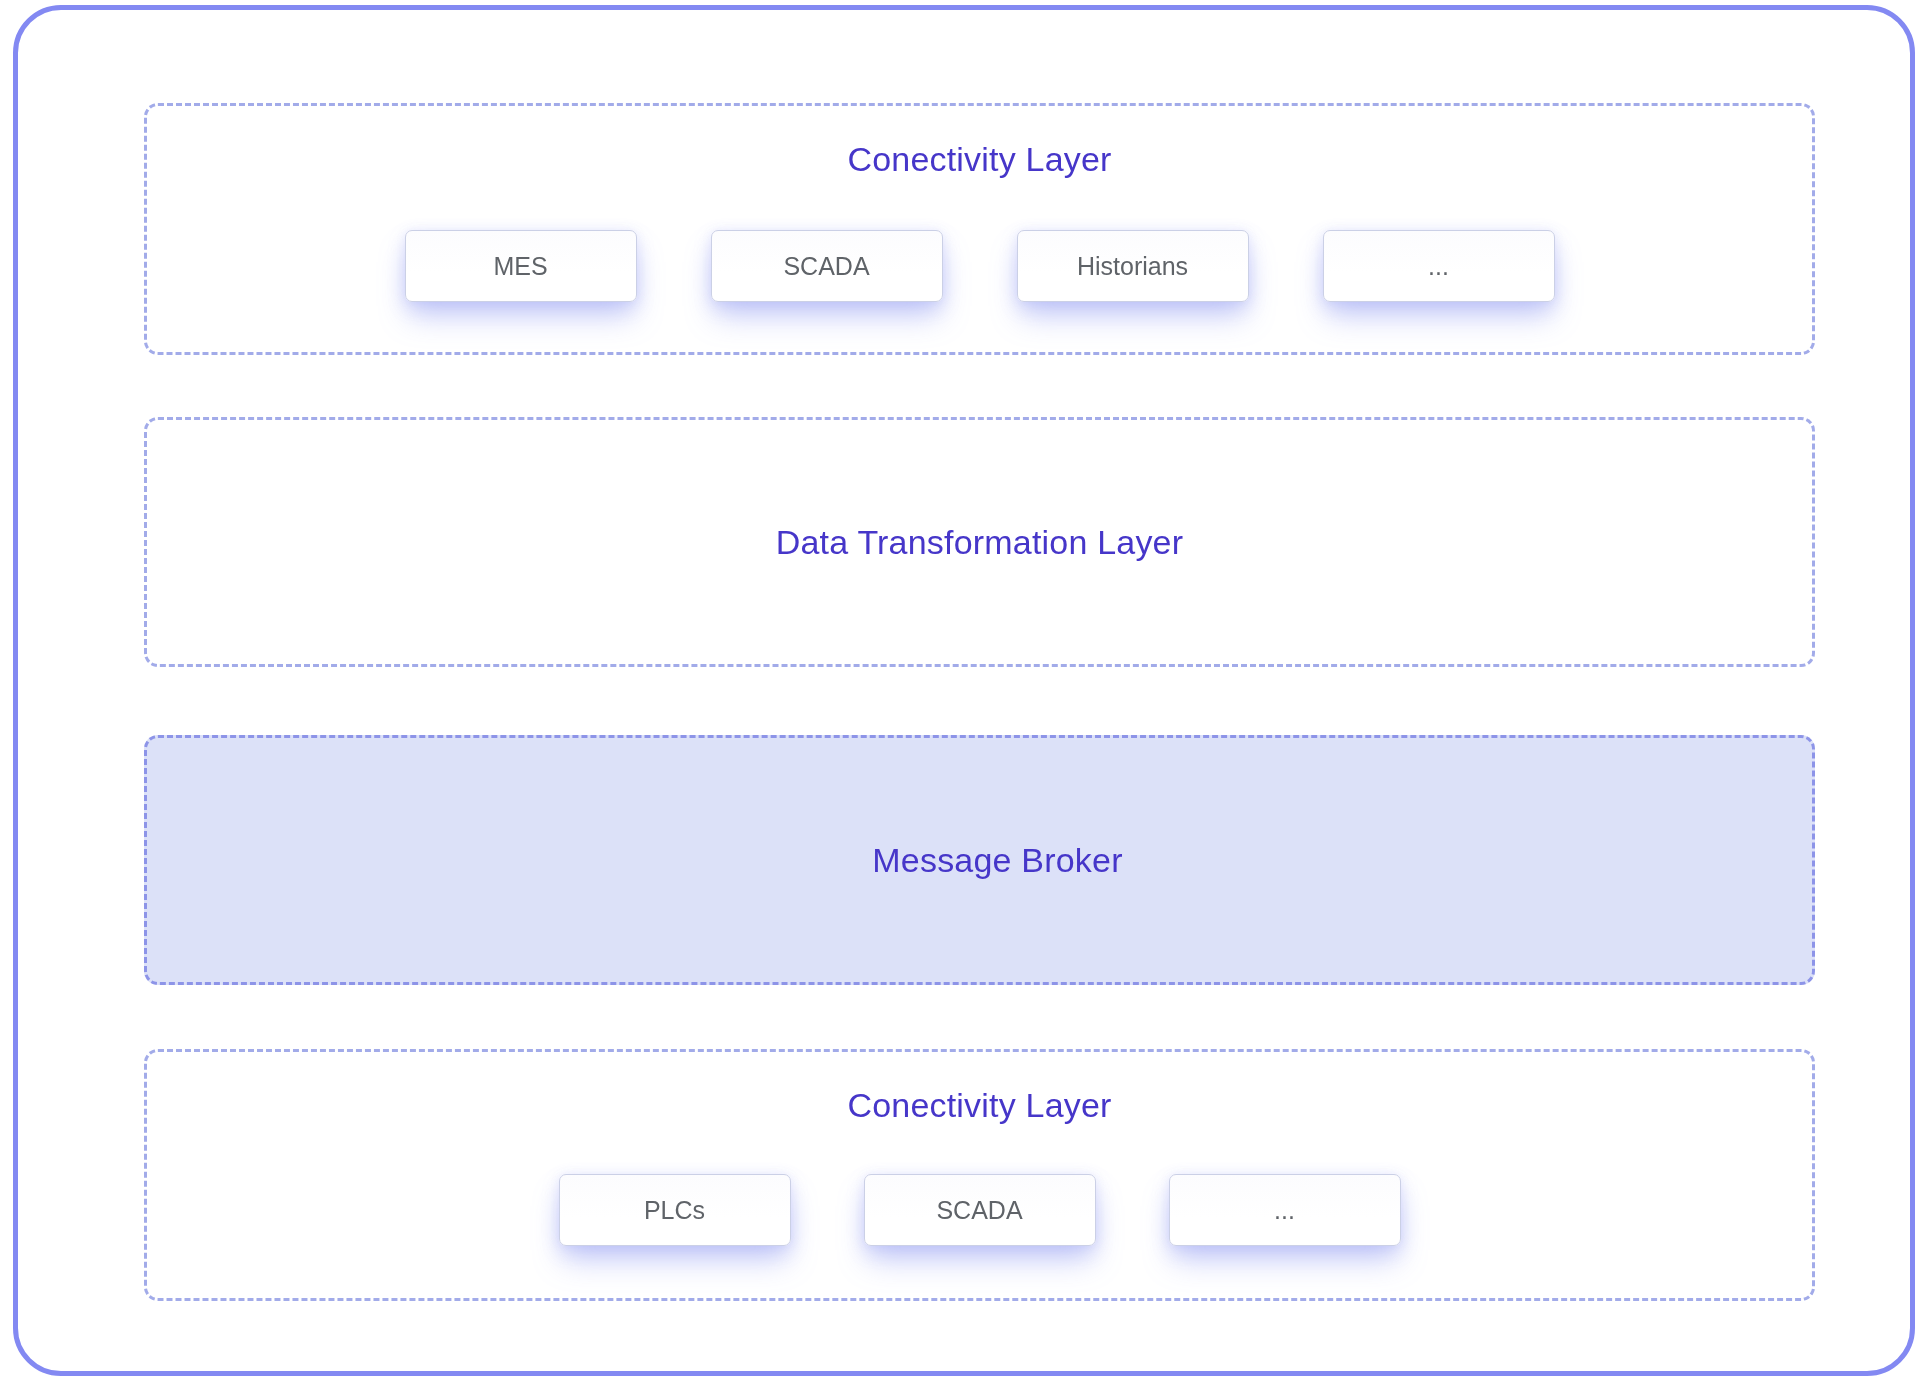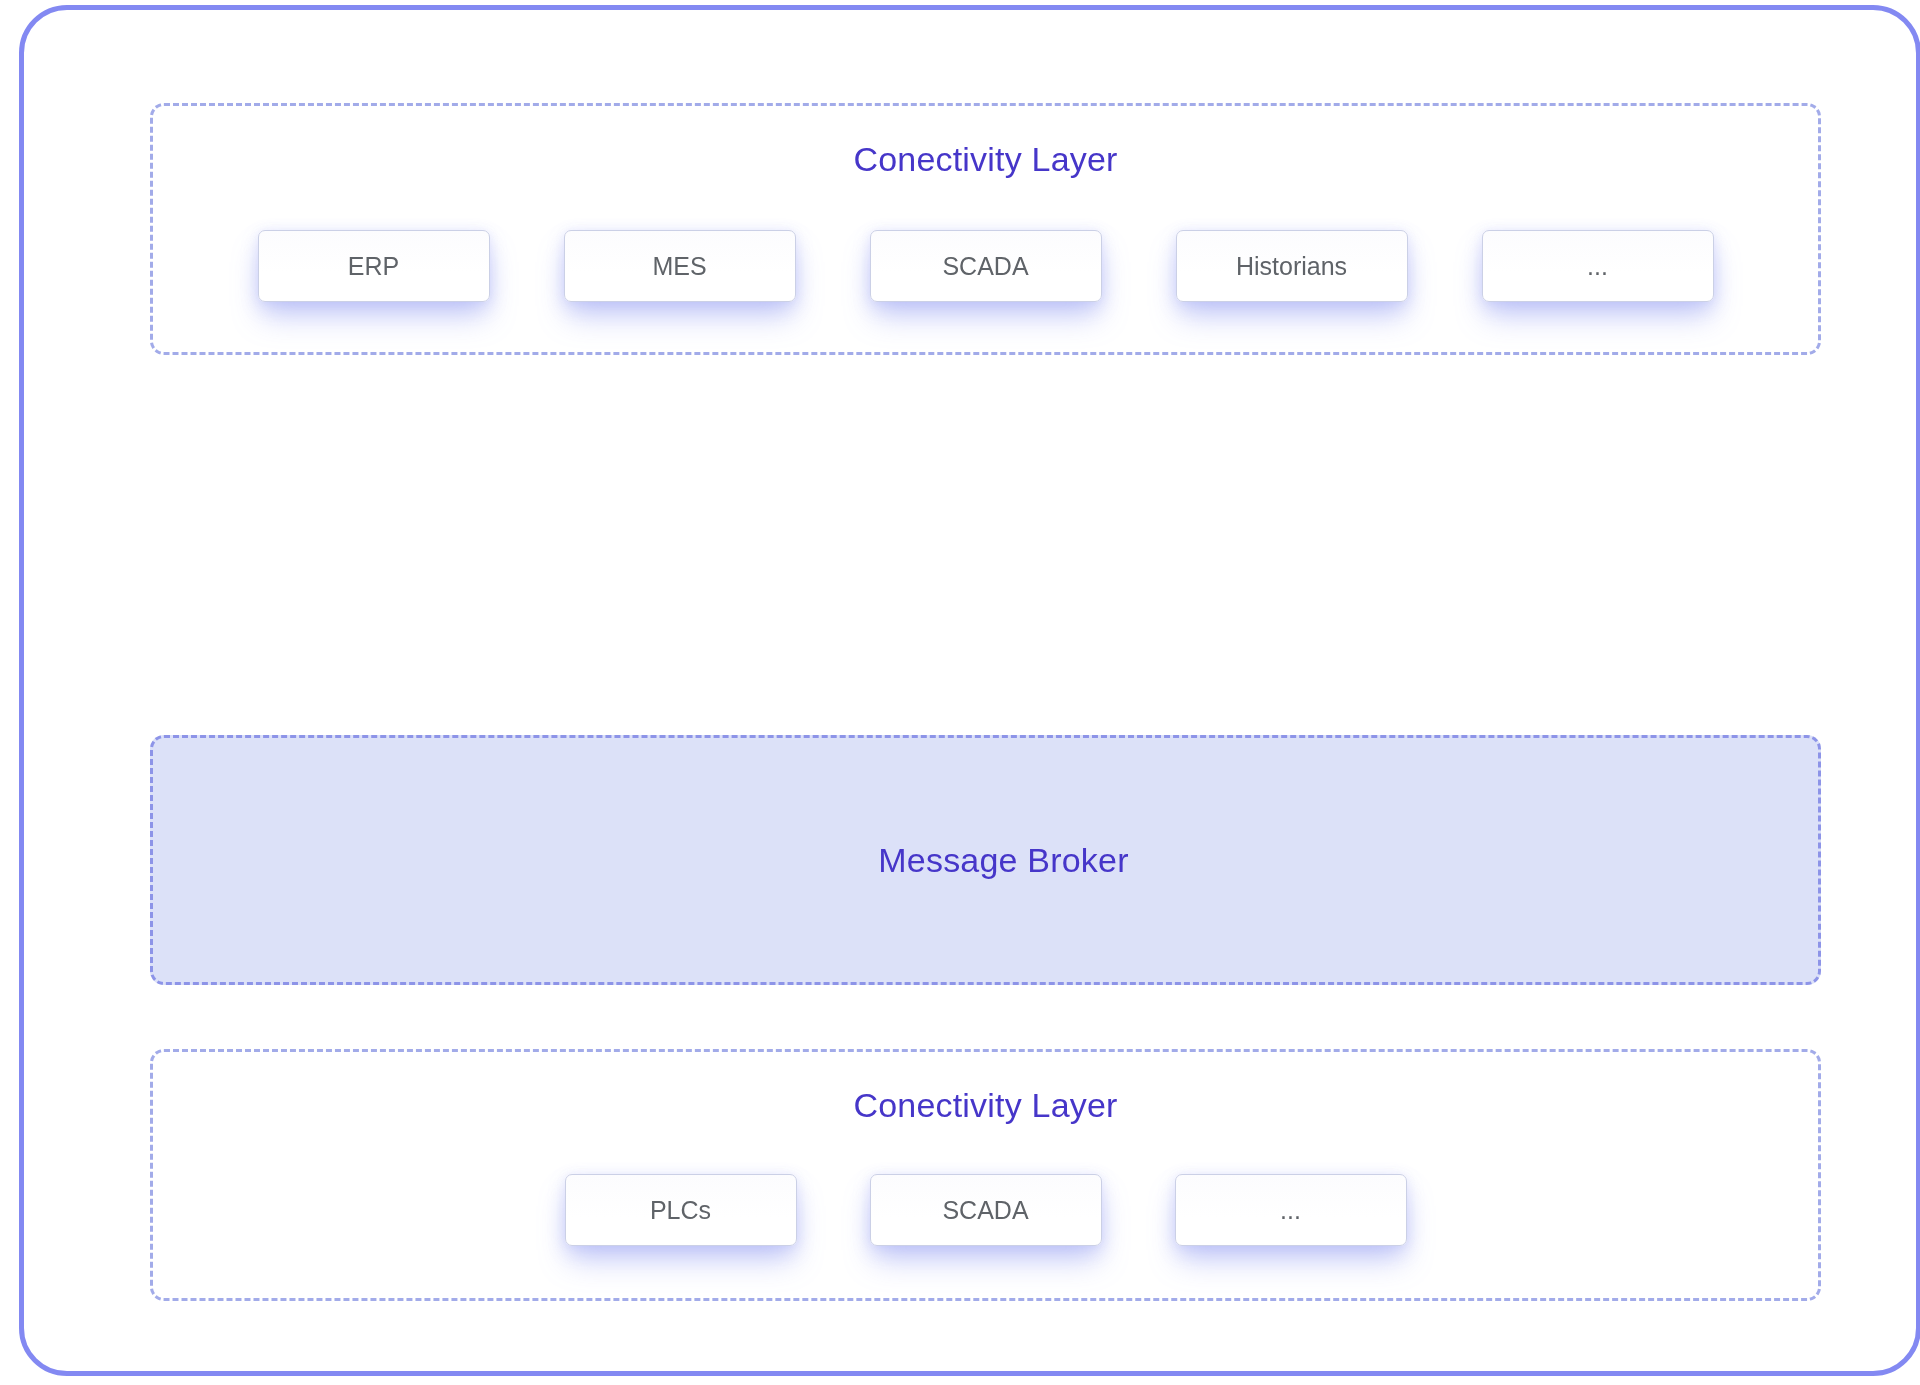--- a/index.html
+++ b/index.html
@@ -10,21 +10,21 @@
   }
   .canvas {
     position: relative;
     width: 1920px;
     height: 1385px;
     background: #ffffff;
     overflow: hidden;
   }
   .frame {
     position: absolute;
-    left: 19px;
+    left: 13px;
     top: 5px;
     width: 1892px;
     height: 1361px;
     border: 5px solid #8389f2;
     border-radius: 48px;
     background: #ffffff;
   }
   .section {
     position: absolute;
     left: 126px;
@@ -80,37 +80,37 @@
 </head>
 <body>
 
 <div class="canvas">
   <div class="frame">
 
     <div class="section" id="section-connectivity-top">
       <div class="section-title">Conectivity Layer</div>
       <div class="box-row">
         <div class="sys-box">
-          <span>ERP</span>
-        </div>
-        <div class="sys-box">
           <span>MES</span>
         </div>
         <div class="sys-box">
           <span>SCADA</span>
         </div>
         <div class="sys-box">
           <span>Historians</span>
         </div>
         <div class="sys-box">
           <span>...</span>
         </div>
       </div>
     </div>
 
+    <div class="section" id="section-data-transformation">
+      <div class="section-title">Data Transformation Layer</div>
+    </div>
 
     <div class="section" id="section-message-broker">
       <div class="section-title">Message Broker</div>
     </div>
 
     <div class="section" id="section-connectivity-bottom">
       <div class="section-title">Conectivity Layer</div>
       <div class="box-row">
         <div class="sys-box">
           <span>PLCs</span>

